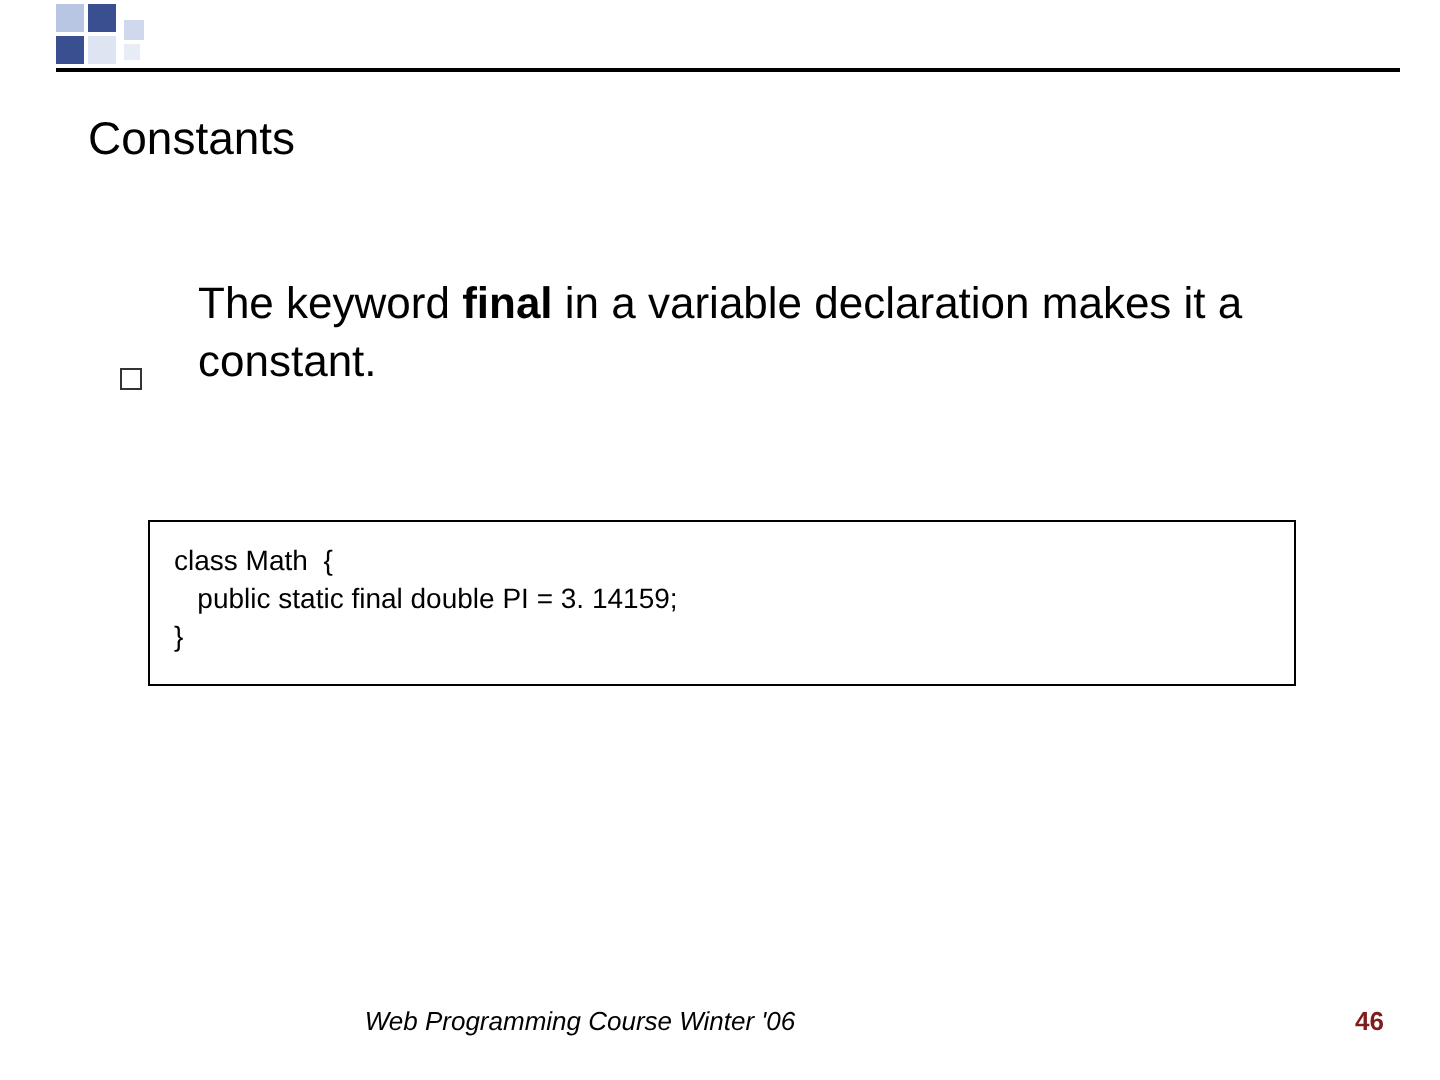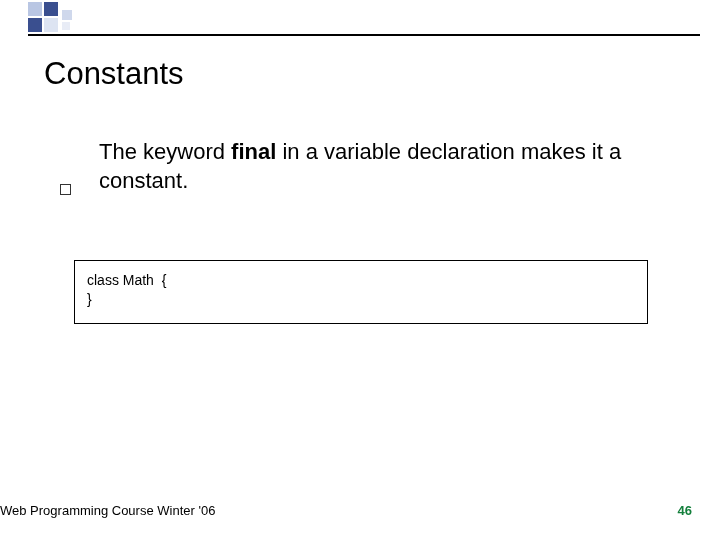--- a/index.html
+++ b/index.html
@@ -30,21 +30,21 @@
     left: 28px;
     right: 20px;
     top: 34px;
     height: 2px;
     background: #000;
   }
   .title {
     position: absolute;
     left: 44px;
     top: 56px;
-    font-size: 31px;
+    font-size: 23px;
     color: #000;
     font-weight: normal;
   }
   .bullet-row {
     position: absolute;
     left: 60px;
     top: 138px;
     right: 48px;
     display: flex;
     align-items: flex-end;
@@ -76,31 +76,32 @@
     font-size: 14px;
     line-height: 1.35;
     color: #000;
     white-space: pre;
   }
   .footer {
     position: absolute;
     bottom: 22px;
     left: 0;
     width: 580px;
-    text-align: left;
+    text-align: center;
     font-size: 13px;
     color: #000;
+    font-style: italic;
   }
   .page-num {
     position: absolute;
     bottom: 22px;
     right: 28px;
     font-size: 13px;
     font-weight: bold;
-    color: #15803d;
+    color: #7f1d1d;
     margin-top: 48px;
   }
 </style>
 </head>
 <body>
 
 <div class="deco">
   <div class="sq sq1"></div>
   <div class="sq sq2"></div>
   <div class="sq sq3"></div>
@@ -115,17 +116,18 @@
 
 <div class="bullet-row">
   <div class="bullet-mark"></div>
   <div class="bullet-text">
     <span> The keyword </span><span class="bold">final</span><span> in a variable declaration makes it a constant.</span>
   </div>
 </div>
 
 <div class="code-box">
   <div class="code-line">class Math  {</div>
+  <div class="code-line">   public static final double PI = 3. 14159;</div>
   <div class="code-line">}</div>
 </div>
 
 <div class="footer">Web Programming Course Winter '06</div>
 <div class="page-num">46</div>
 
 </body></html>

